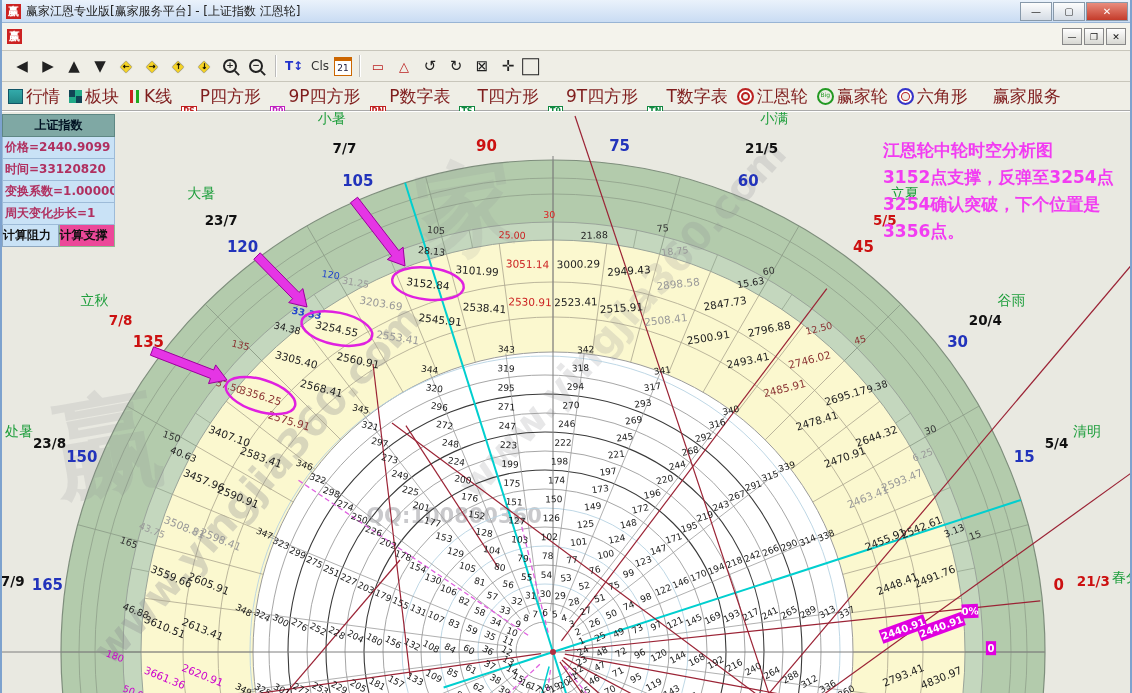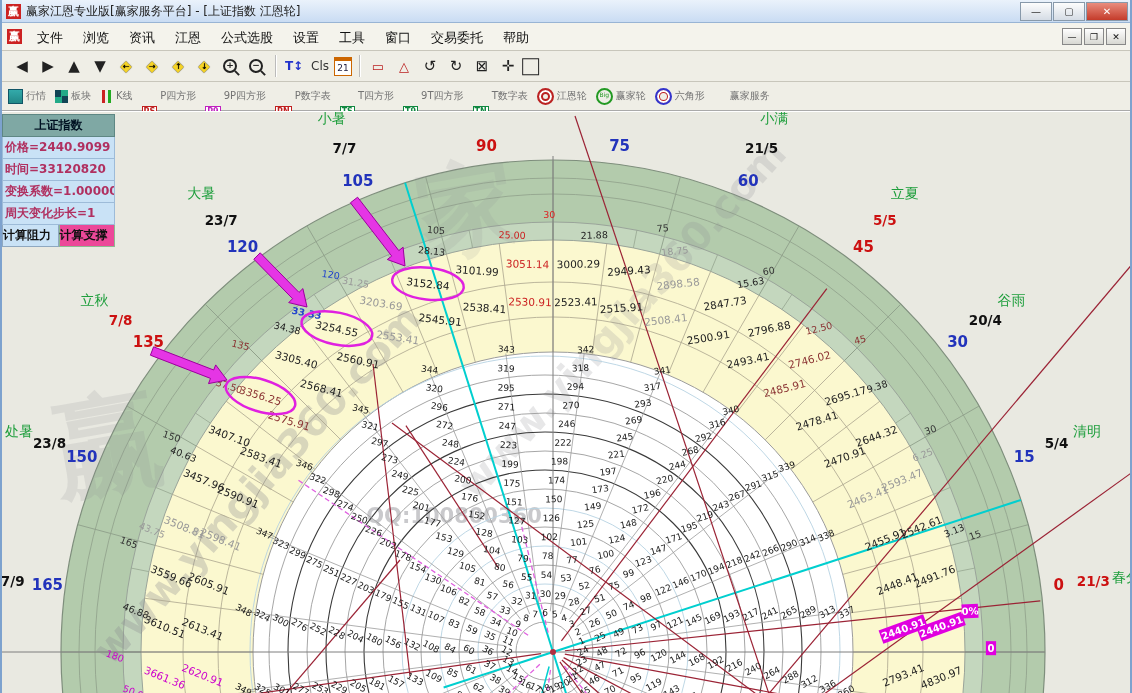--- a/index.html
+++ b/index.html
@@ -20,21 +20,21 @@
   .tbi.diam i{position:absolute;font-style:normal;font-size:8px;color:#000;top:8px;left:9px;}
   .tbi.mag b{width:10px;height:10px;border:2px solid #222;border-radius:50%;display:inline-block;position:relative;font-size:9px;line-height:9px;text-align:center;font-weight:bold;}
   .tbi.mag b:after{content:"";position:absolute;width:6px;height:2px;background:#222;transform:rotate(45deg);right:-5px;bottom:-3px;}
   .tbi.cls{font-size:12px;color:#333;}
   .tbi.cal{font-size:9px;color:#224;border:1px solid #C60;background:#FFF;width:16px;height:14px;border-top:4px solid #C60;}
   .tbi.red{color:#B22;font-size:13px;}
   .tbi.tud{color:#23C;font-weight:bold;font-size:12px;}
   .tb-sep{width:1px;height:22px;background:#BBB;border-right:1px solid #FFF;margin:0 5px;}
   .toolbar2{height:28px;background:#EFEEE6;border-bottom:1px solid #AAA;display:flex;align-items:center;padding-left:6px;}
   .g-item{display:inline-flex;align-items:center;margin-right:9px;}
-  .g-item .lbl{font-size:10px;color:#737373;margin-left:3px;}
+  .g-item .lbl{font-size:17px;color:#7f1d1d;margin-left:3px;}
   .badge{font-size:8px;font-weight:bold;border:1px solid;padding:0 1px;background:#fff;line-height:10px;margin-top:32px;}
   .mini{width:13px;height:13px;display:inline-block;position:relative;}
   .mini.table{background:linear-gradient(#3AA,#288);border:1px solid #156;}
   .mini.blocks{background:conic-gradient(#2A8 25%,#145 0 50%,#2A8 0 75%,#145 0);}
   .mini.candle{background:linear-gradient(90deg,transparent 2px,#C22 2px 5px,transparent 5px 8px,#2A2 8px 11px,transparent 11px);}
   .mini.wheelr{border:2px solid #B22;border-radius:50%;box-shadow:inset 0 0 0 2px #fff,inset 0 0 0 4px #B22;}
   .mini.wheelg{border:2px solid #292;border-radius:50%;color:#292;font-size:6px;text-align:center;line-height:9px;}
   .mini.hexa{border:2px solid #33C;border-radius:50%;box-shadow:inset 0 0 0 2px #fff,inset 0 0 0 3px #B22;}
   .mini.dollar{color:#1A2;font-weight:bold;font-size:13px;line-height:13px;text-align:center;}
   .chart{position:relative;height:585px;background:#E9E9E1;border-top:1px solid #FFF;}
@@ -56,21 +56,20 @@
     <span class="logo">赢</span>
     <span class="title-text">赢家江恩专业版[赢家服务平台] - [上证指数 江恩轮]</span>
     <span class="win-controls">
       <span class="wbtn">—</span>
       <span class="wbtn">▢</span>
       <span class="wbtn close">✕</span>
     </span>
   </div>
   <div class="menubar">
     <span class="logo">赢</span>
-    <span id="menu-items"><span class="menu-item">文件</span><span class="menu-item">浏览</span><span class="menu-item">资讯</span><span class="menu-item">江恩</span><span class="menu-item">公式选股</span><span class="menu-item">设置</span><span class="menu-item">工具</span><span class="menu-item">窗口</span><span class="menu-item">交易委托</span><span class="menu-item">帮助</span></span>
     <span class="mdi-controls" id="mdi-controls">
         <span class="mdibtn">—</span>
         <span class="mdibtn">❐</span>
         <span class="mdibtn">✕</span>
       </span>
   </div>
   <div class="toolbar1" id="toolbar1">
       <span class="tbi ">◀</span>
       <span class="tbi ">▶</span>
       <span class="tbi ">▲</span>
@@ -705,14 +704,20 @@
           <div class="sp-row">时间=33120820</div>
           <div class="sp-row">变换系数=1.00000</div>
           <div class="sp-row">周天变化步长=1</div>
         </div>
       <div class="sp-btns">
         <div class="sp-btn">计算阻力</div>
         <div class="sp-btn green">计算支撑</div>
       </div>
     </div>
 
+    <div class="annotation" id="annotation">
+        <div>江恩轮中轮时空分析图</div>
+        <div>3152点支撑，反弹至3254点</div>
+        <div>3254确认突破，下个位置是</div>
+        <div>3356点。</div>
+      </div>
   </div>
 </div>
 
 </body></html>

